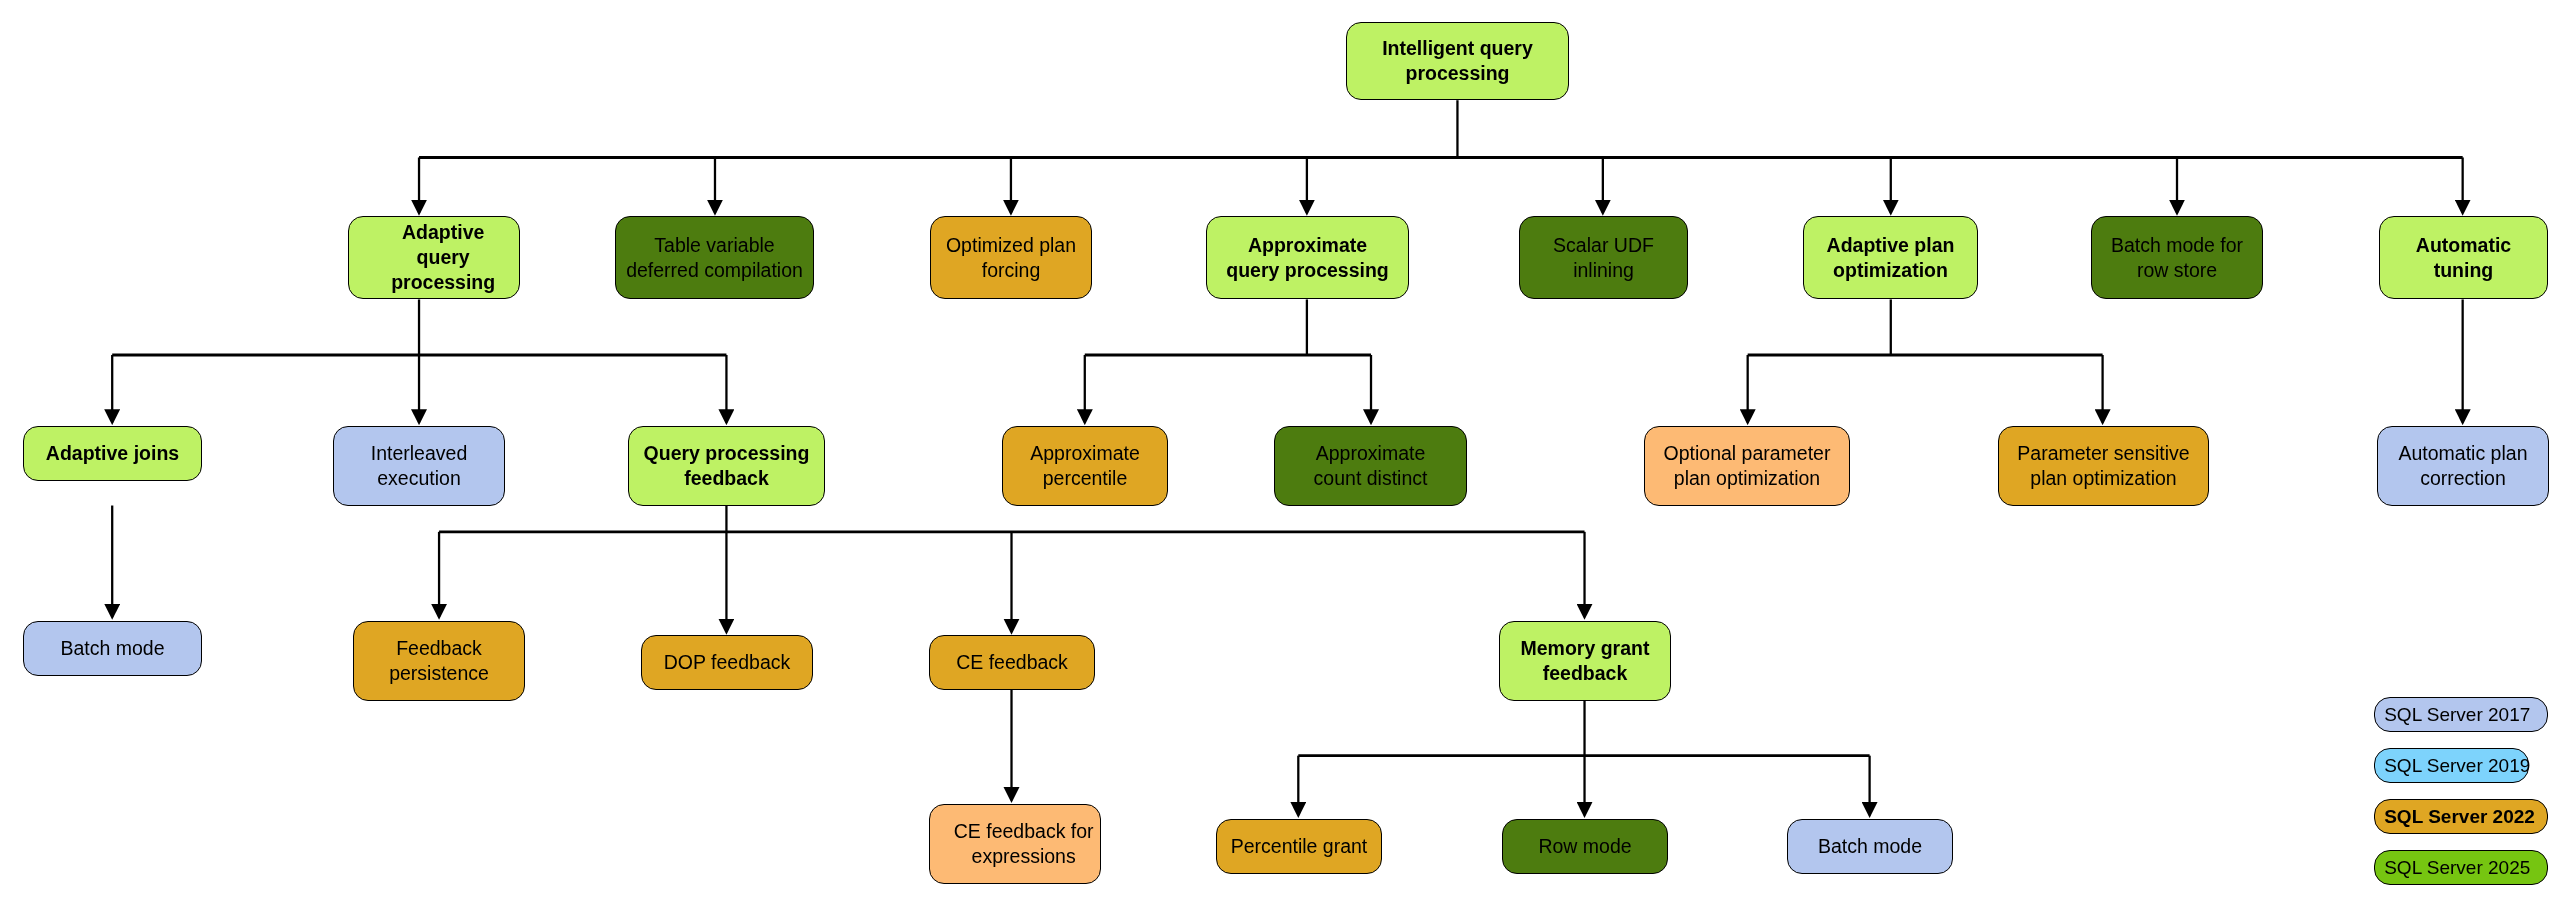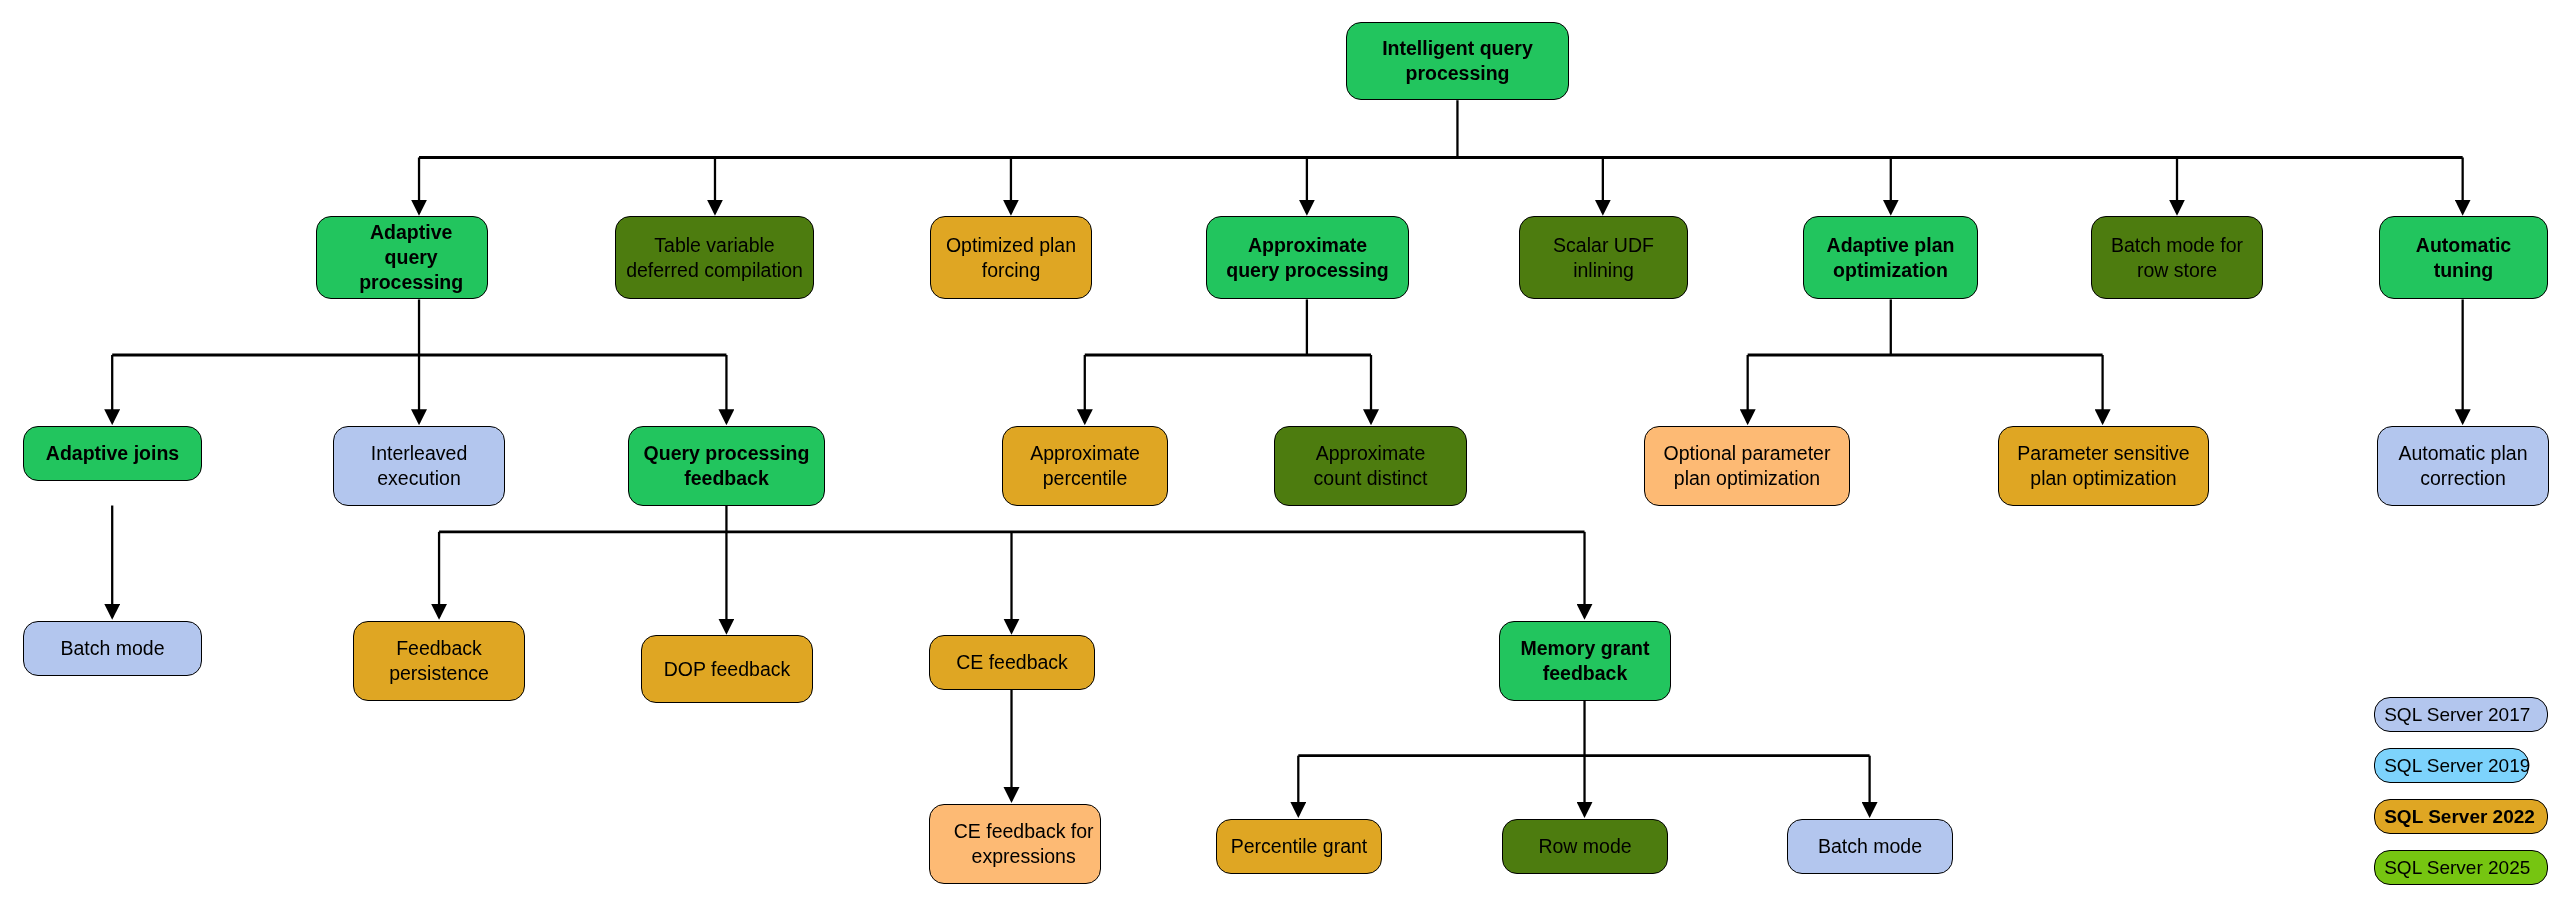--- a/index.html
+++ b/index.html
@@ -32,21 +32,21 @@
     align-items: center;
     justify-content: center;
     text-align: center;
     color: #000000;
     font-family: "Liberation Sans", sans-serif;
     font-size: 19.5px;
     line-height: 1.28;
     padding: 2.3px 5.7px;
     white-space: pre-line;
   }
-  .fill-white  { background: #22c55e; }
+  .fill-white  { background: #bef264; }
   .fill-gray   { background: #4d7c0f; }
   .fill-orange { background: #dfa623; }
   .fill-blue   { background: #b3c6ee; }
   .fill-green  { background: #fdba74; }
   .bold { font-weight: bold; }
   .legend-item {
     position: absolute;
     box-sizing: border-box;
     border: 1.7px solid #000000;
     border-radius: 16px;
@@ -118,21 +118,21 @@
       <path d="M 2768 1223 L 2768 1320"></path>
       <path d="M 2268 1320 L 3266 1320" stroke-width="5"></path>
       <path d="M 2268 1320 L 2268 1424" marker-end="url(#ah)"></path>
       <path d="M 2768 1320 L 2768 1424" marker-end="url(#ah)"></path>
       <path d="M 3266 1320 L 3266 1424" marker-end="url(#ah)"></path>
     </g>
   </svg>
 
   <div class="node fill-white bold" style="left:1346px; top:22px; width:223px; height:78px;">Intelligent query processing</div>
 
-  <div class="node fill-white bold" style="left:316px; top:216px; width:172px; height:83px;padding-left:24px;">Adaptive query
+  <div class="node fill-white bold" style="left:348px; top:216px; width:172px; height:83px;padding-left:24px;">Adaptive query
 processing</div>
 
   <div class="node fill-gray" style="left:615px; top:216px; width:199px; height:83px;">Table variable
 deferred compilation</div>
 
   <div class="node fill-orange" style="left:930px; top:216px; width:162px; height:83px;">Optimized plan
 forcing</div>
 
   <div class="node fill-white bold" style="left:1206px; top:216px; width:203px; height:83px;">Approximate
 query processing</div>
@@ -170,21 +170,21 @@
 plan optimization</div>
 
   <div class="node fill-blue" style="left:2377px; top:426px; width:172px; height:80px;">Automatic plan
 correction</div>
 
   <div class="node fill-blue" style="left:23px; top:621px; width:179px; height:55px;">Batch mode</div>
 
   <div class="node fill-orange" style="left:353px; top:621px; width:172px; height:80px;">Feedback
 persistence</div>
 
-  <div class="node fill-orange" style="left:641px; top:635px; width:172px; height:68px;">DOP feedback</div>
+  <div class="node fill-orange" style="left:641px; top:635px; width:172px; height:55px;">DOP feedback</div>
 
   <div class="node fill-orange" style="left:929px; top:635px; width:166px; height:55px;">CE feedback</div>
 
   <div class="node fill-white bold" style="left:1499px; top:621px; width:172px; height:80px;">Memory grant
 feedback</div>
 
   <div class="node fill-green" style="left:929px; top:804px; width:172px; height:80px;padding-left:23px;">CE feedback for
 expressions</div>
 
   <div class="node fill-orange" style="left:1216px; top:819px; width:166px; height:55px;">Percentile grant</div>

